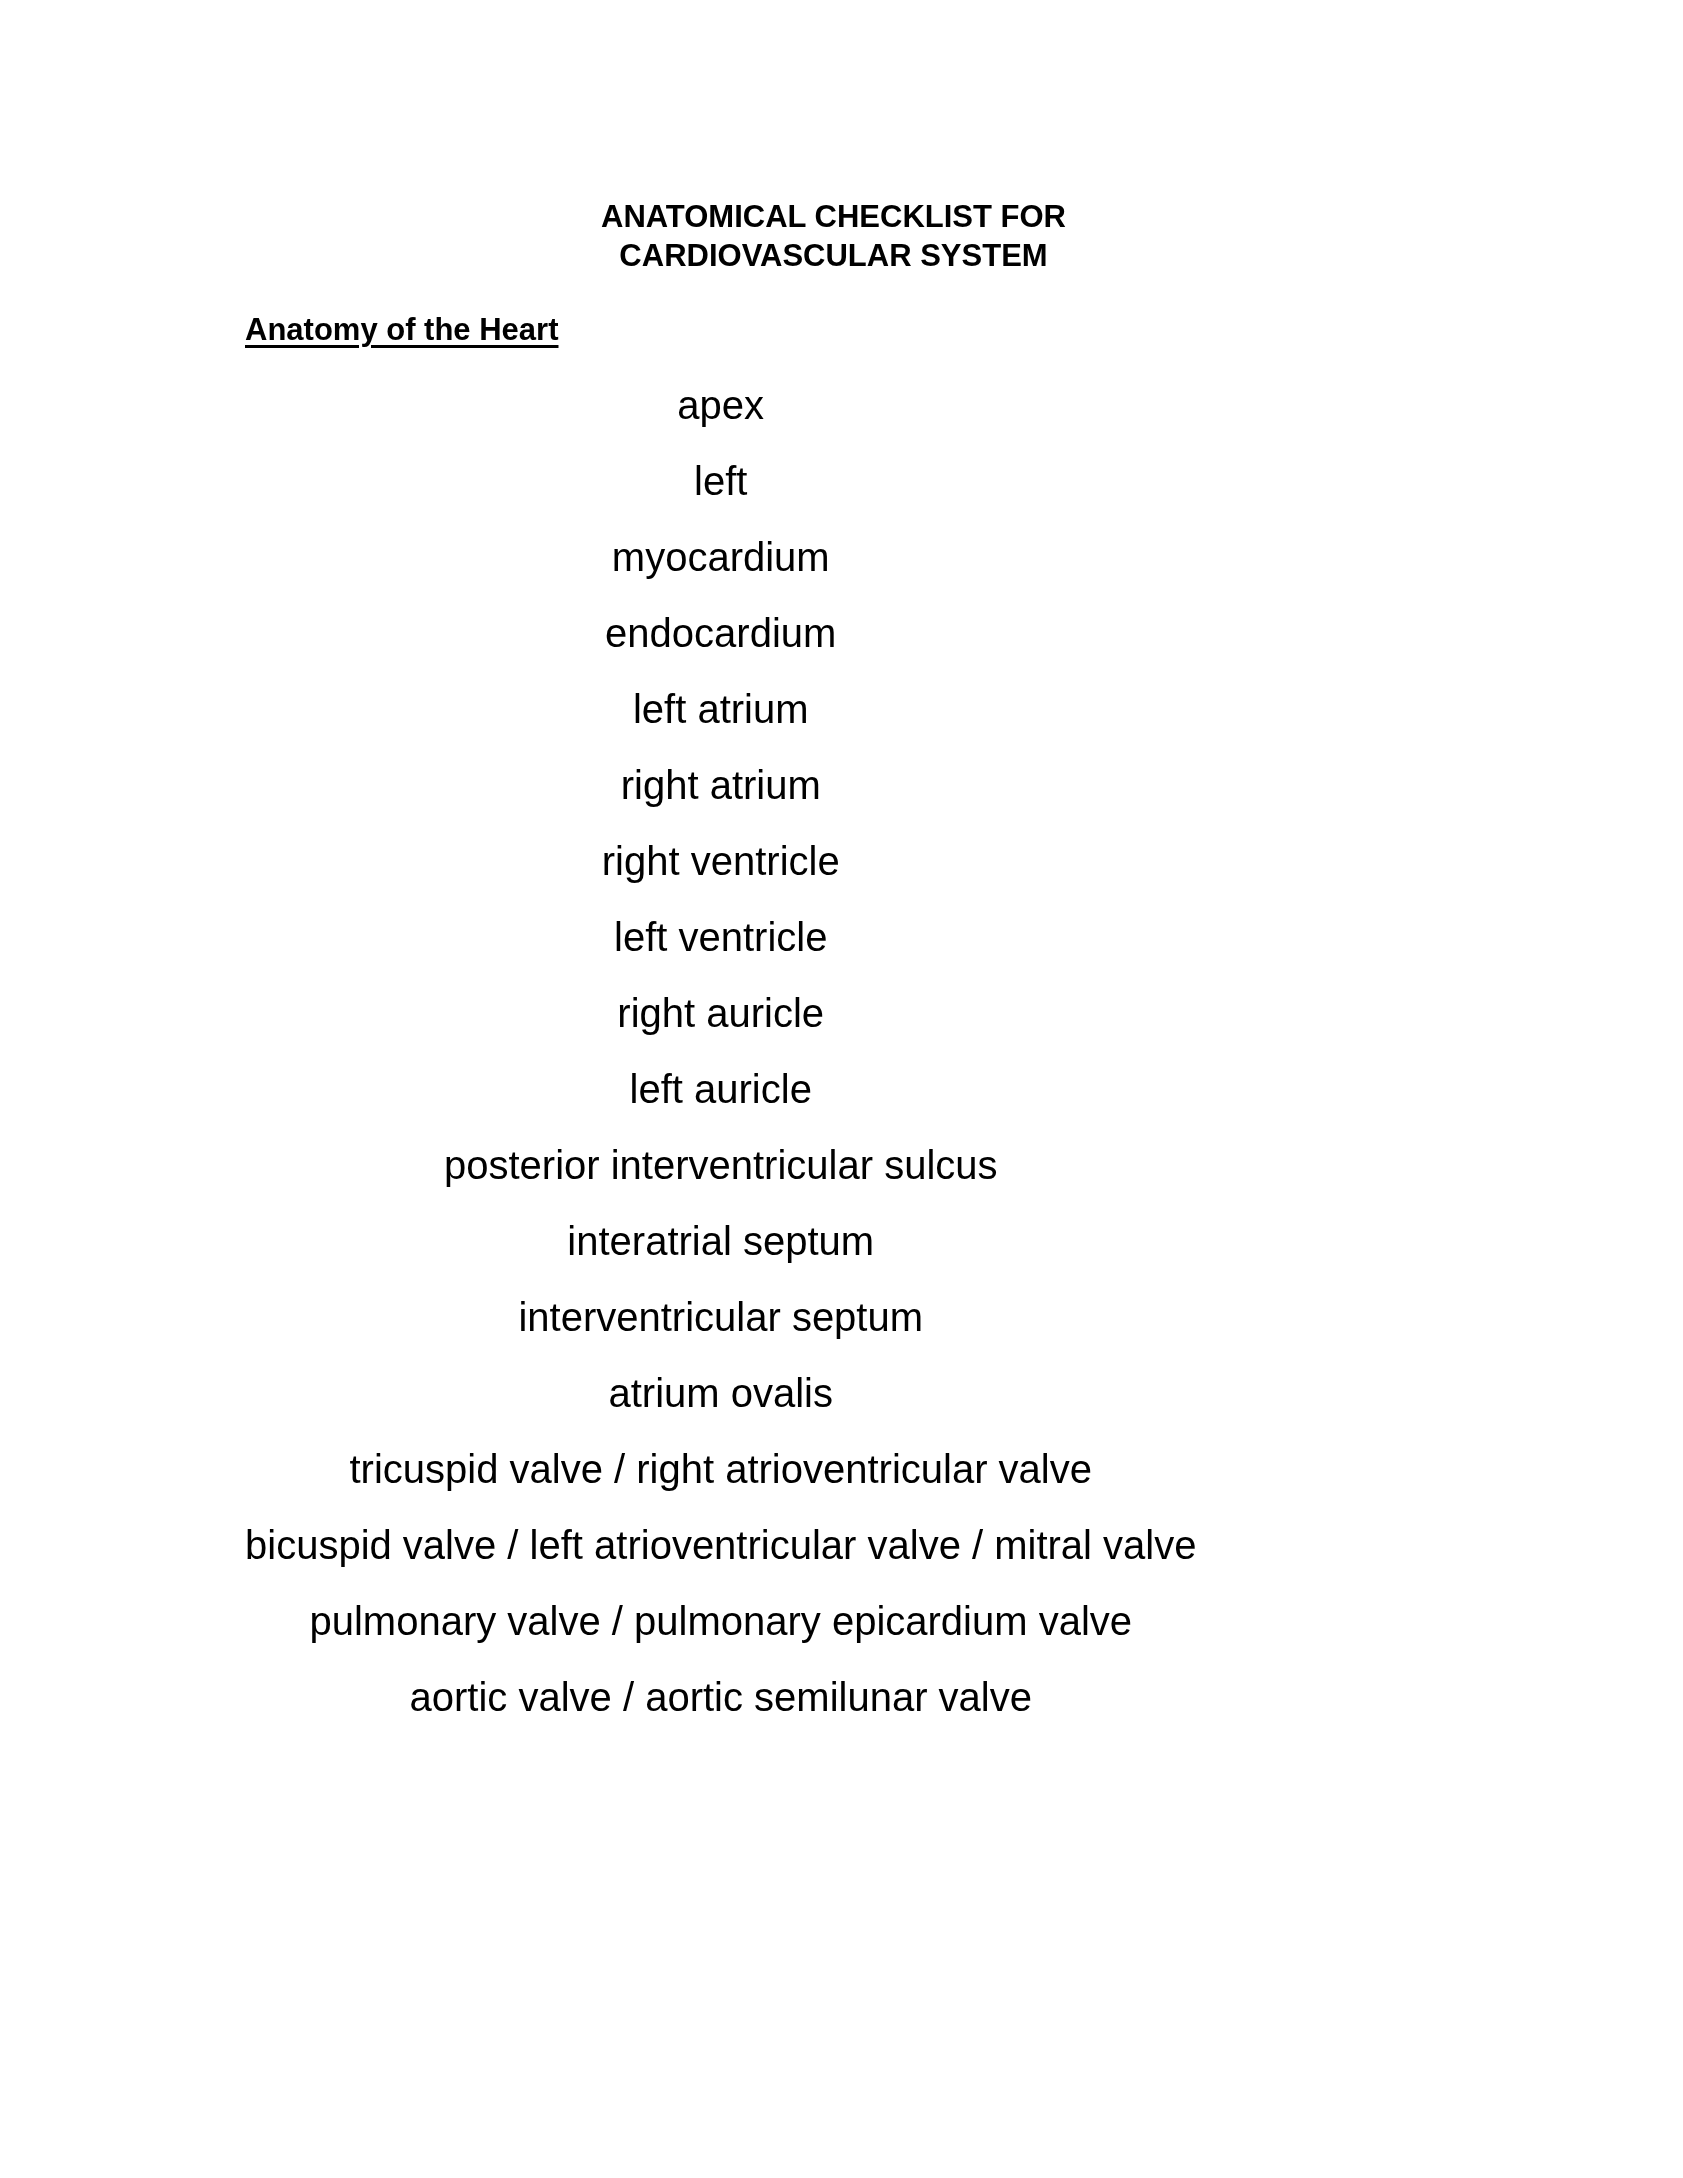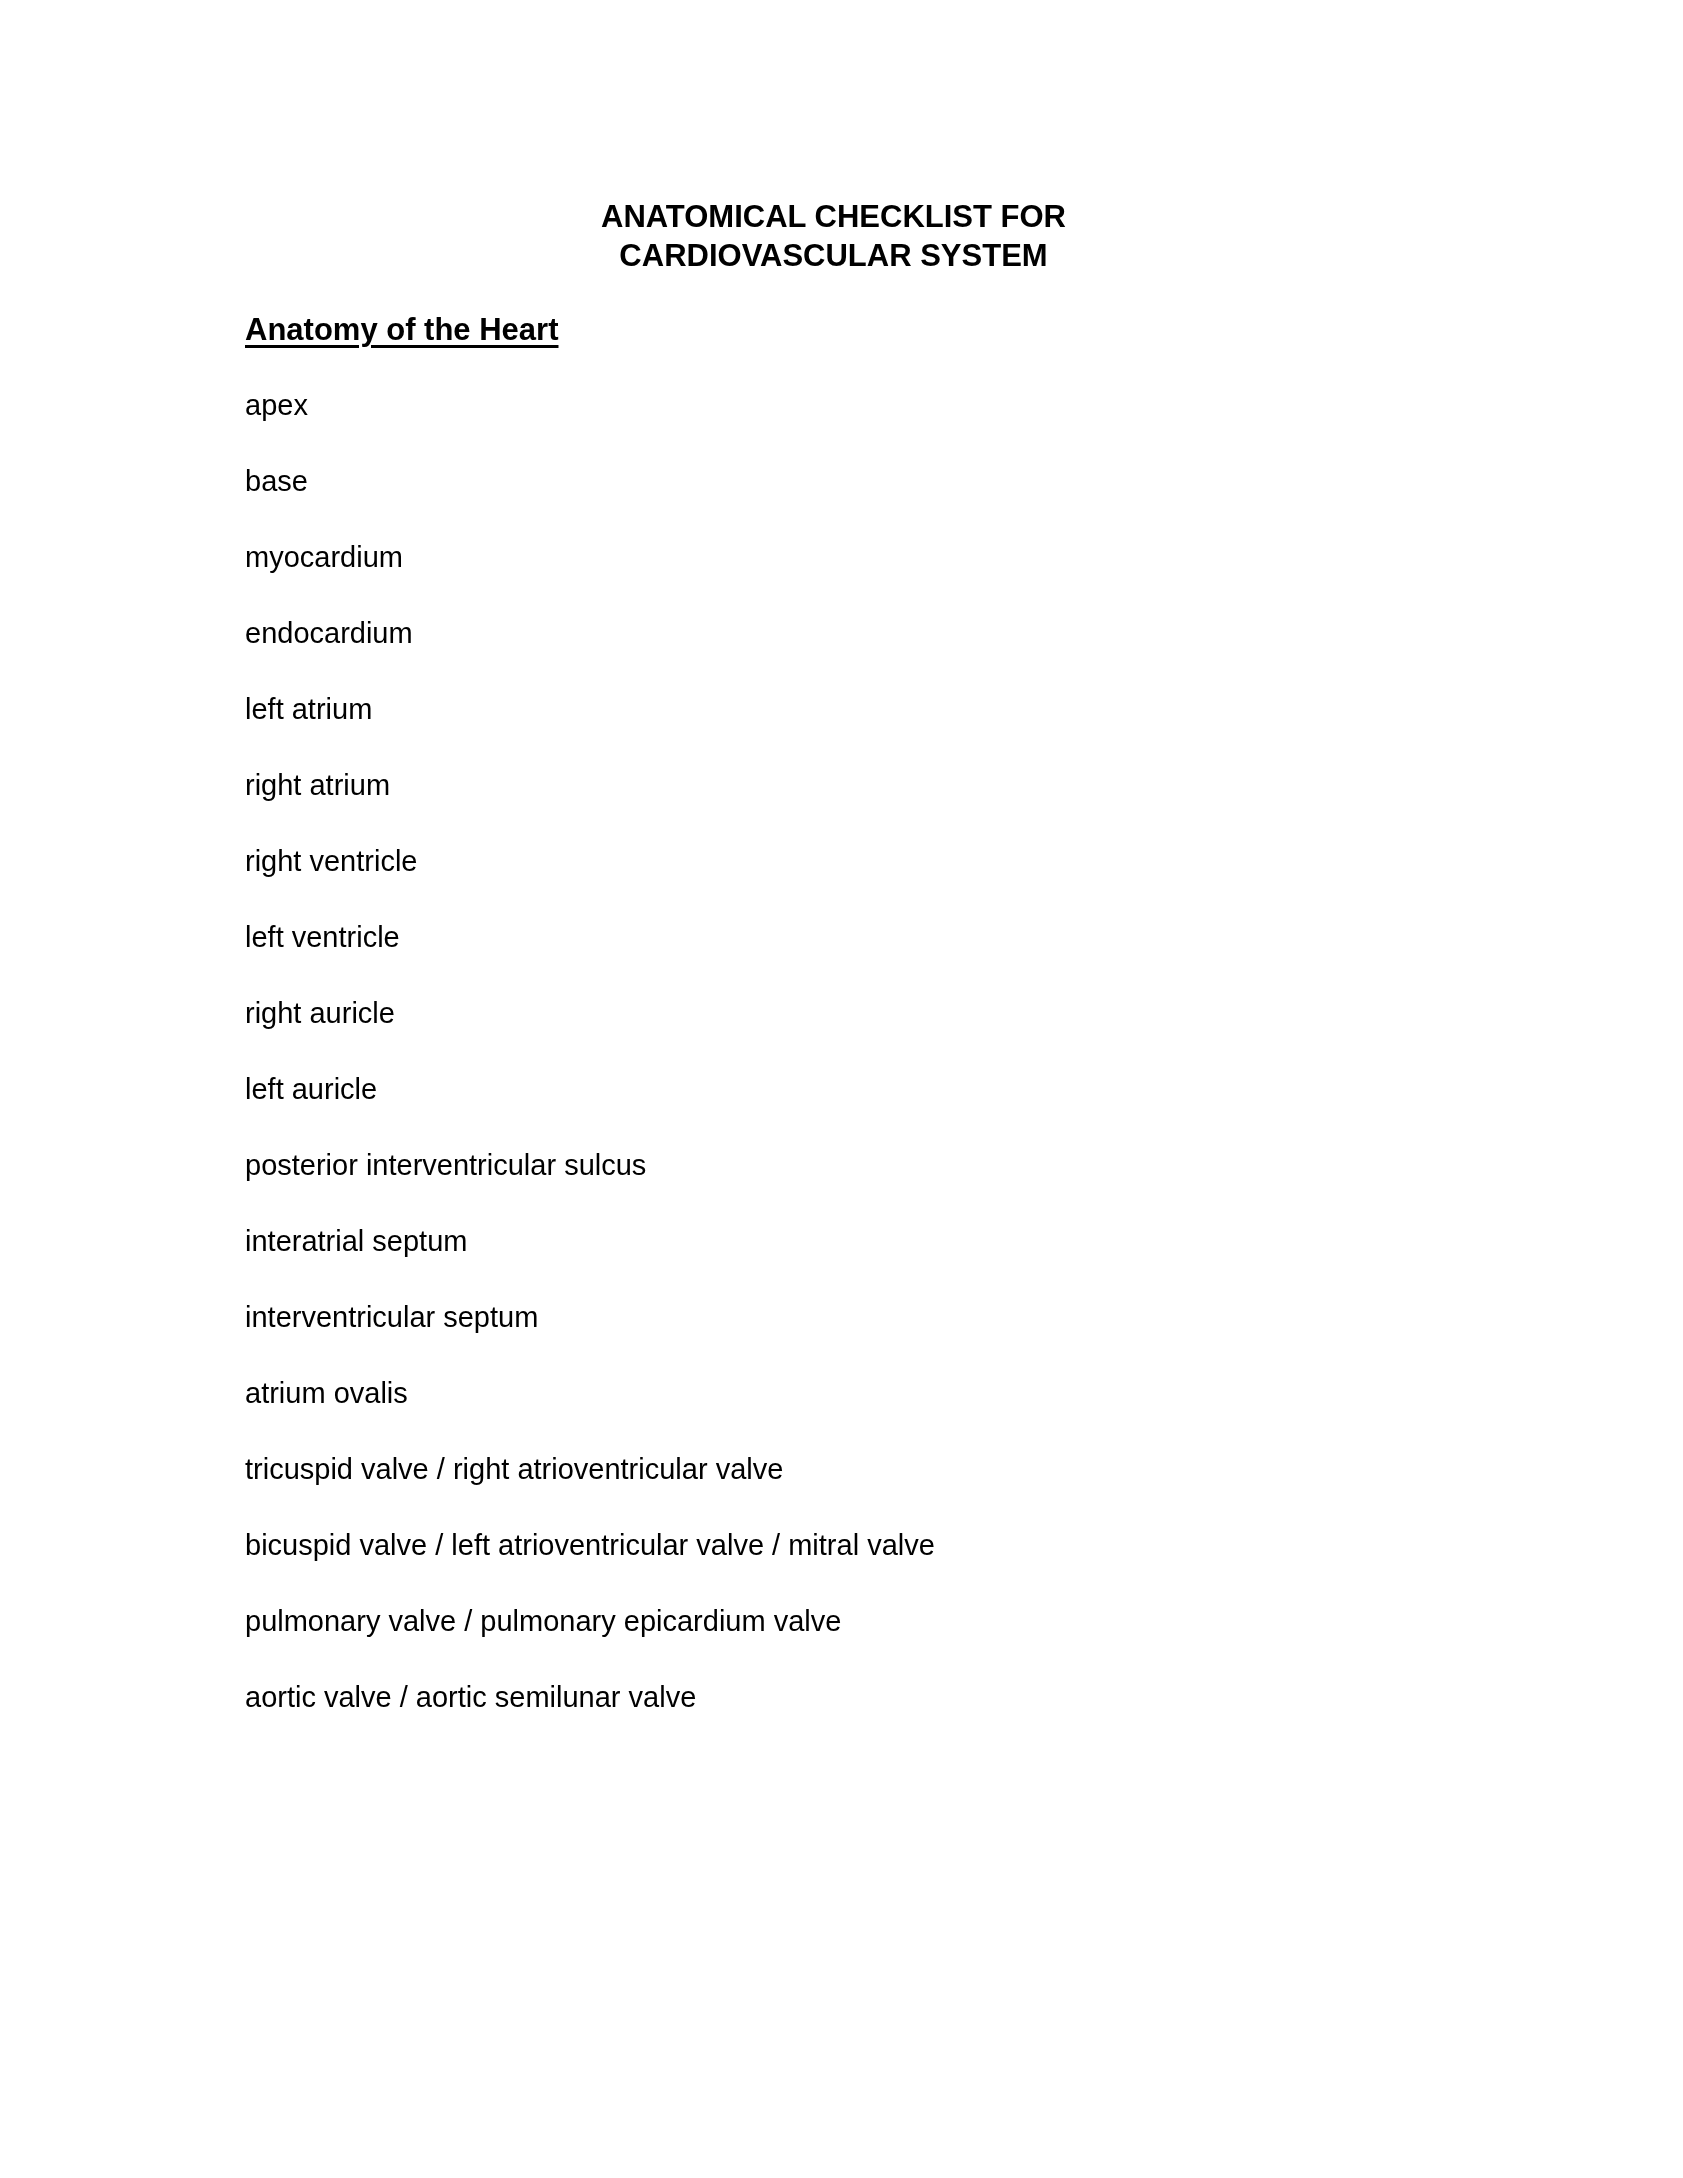--- a/index.html
+++ b/index.html
@@ -42,41 +42,42 @@
     }
     .checklist {
       position: absolute;
       left: 245px;
       top: 386px;
       margin: 0;
       padding: 0;
       list-style: none;
     }
     .checklist li {
-      font-size: 29px;
+      font-size: 40px;
       line-height: 38px;
       height: 38px;
       margin-bottom: 38px;
       white-space: nowrap;
+      text-align: center;
     }
   </style>
 </head>
 <body>
 
 <div class="page">
   <h1 class="title" style="margin:0;">
     <span class="title-line">ANATOMICAL CHECKLIST FOR</span>
     <span class="title-line">CARDIOVASCULAR SYSTEM</span>
   </h1>
 
   <h2 class="section-heading" style="margin:0;">Anatomy of the Heart</h2>
 
   <ul class="checklist">
     <li>apex</li>
-    <li>base</li>
+    <li>left</li>
     <li>myocardium</li>
     <li>endocardium</li>
     <li>left atrium</li>
     <li>right atrium</li>
     <li>right ventricle</li>
     <li>left ventricle</li>
     <li>right auricle</li>
     <li>left auricle</li>
     <li>posterior interventricular sulcus</li>
     <li>interatrial septum</li>

